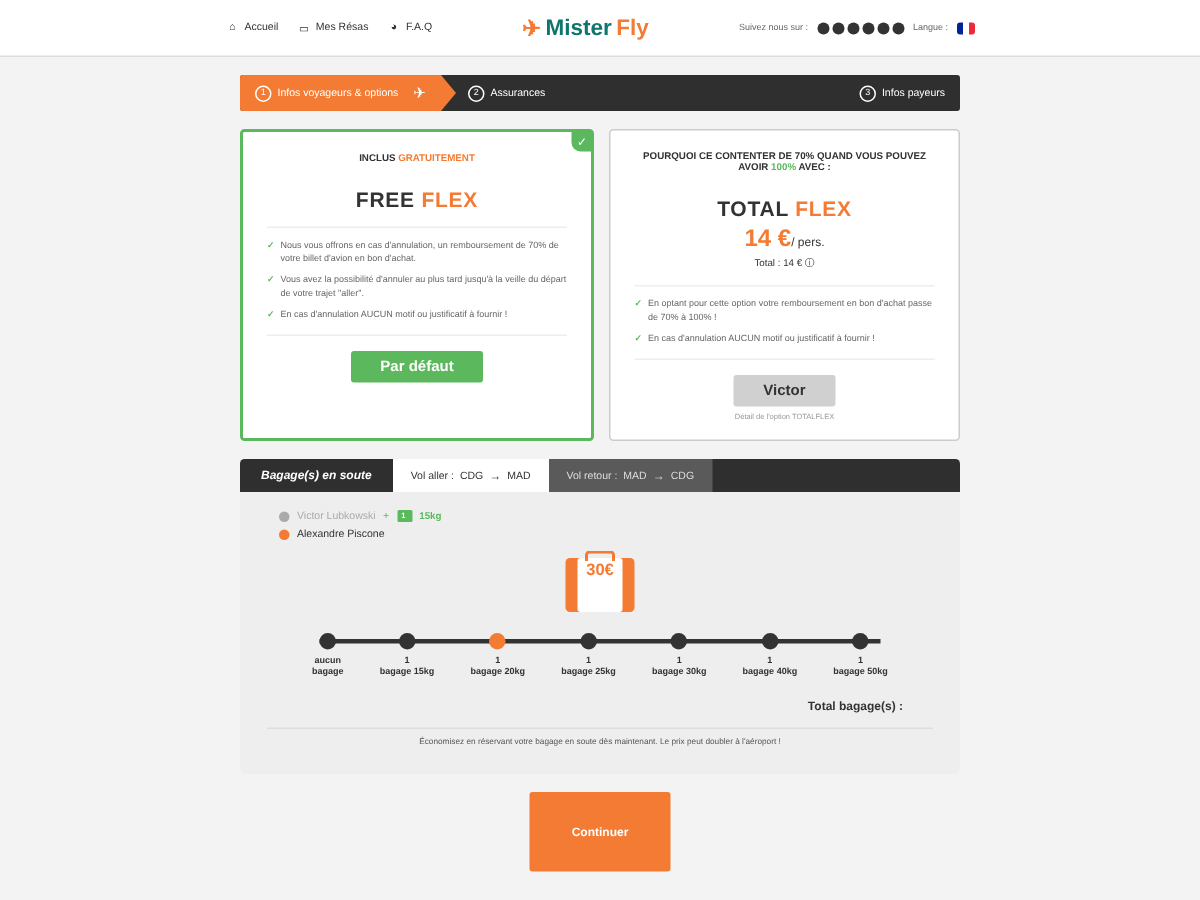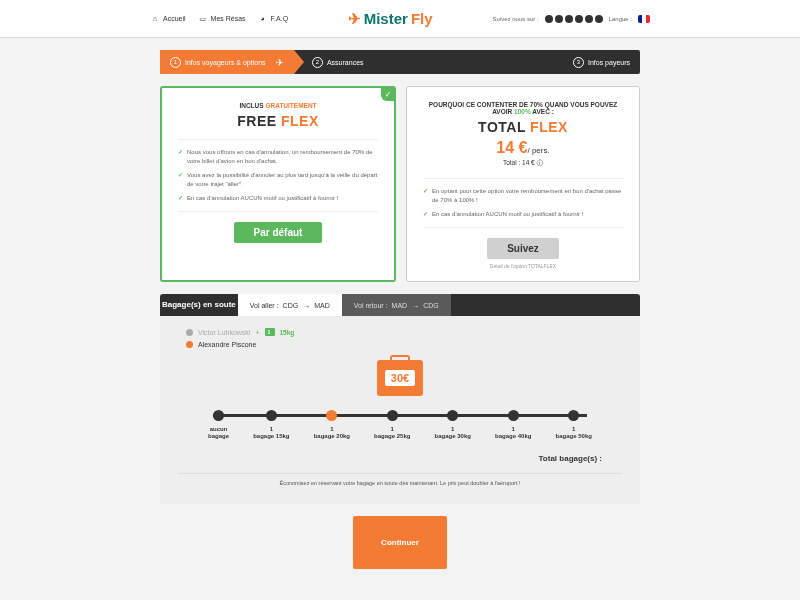--- a/index.html
+++ b/index.html
@@ -30,57 +30,57 @@
 .step:nth-child(3) { margin-left: auto; padding-left: 10px; }
 
 .cards { display: flex; gap: 10px; margin-top: 12px; }
 .card { flex: 1; background: #fff; border-radius: 3px; padding: 14px 16px 12px; position: relative; }
 .card.free { border: 2px solid #5cb85c; }
 .card.total { border: 1px solid #ccc; }
 .check-badge { position: absolute; top: -1px; right: -1px; width: 14px; height: 14px; background: #5cb85c; border-radius: 0 2px 0 6px; color: #fff; display: flex; align-items: center; justify-content: center; font-size: 8px; }
 .card-subtitle { text-align: center; font-size: 6.5px; font-weight: bold; color: #333; }
 .card-subtitle .highlight { color: #f47b33; }
 .card-subtitle .hundred { color: #5cb85c; font-weight: bold; }
-.card-title { text-align: center; font-size: 14px; font-weight: bold; margin-top: 4px; letter-spacing: 0.5px; }
+.card-title { text-align: center; font-size: 14px; font-weight: bold; margin-top: 16px; letter-spacing: 0.5px; }
 .card-title .free-text { color: #333; }
 .card-title .flex-text { color: #f47b33; }
 .price { text-align: center; margin-top: 4px; }
 .price-val { color: #f47b33; font-size: 16px; font-weight: bold; }
 .price-per { color: #333; font-size: 8px; }
 .price-total { text-align: center; font-size: 6.5px; color: #333; margin-top: 2px; }
 .features { margin-top: 10px; border-top: 1px solid #eee; border-bottom: 1px solid #eee; padding: 8px 0; }
 .feature { display: flex; gap: 4px; font-size: 6px; color: #666; line-height: 1.5; margin-bottom: 5px; }
 .feature:last-child { margin-bottom: 0; }
 .feature-check { color: #5cb85c; flex-shrink: 0; font-weight: bold; }
 .card-btn { display: block; margin: 10px auto 0; padding: 5px 20px; font-size: 10px; font-weight: bold; border: none; border-radius: 2px; cursor: pointer; }
 .btn-default { background: #5cb85c; color: #fff; }
 .btn-add { background: #d0d0d0; color: #333; }
 .card-note { text-align: center; font-size: 5px; color: #999; margin-top: 4px; }
 
 .baggage { background: #fff; border-radius: 3px; margin-top: 12px; overflow: hidden; }
 .baggage-header { display: flex; background: #2f2f2f; height: 22px; }
-.baggage-title { color: #fff; font-size: 8px; font-weight: bold; padding: 6px 2px; }
+.baggage-title { color: #fff; font-size: 8px; font-weight: bold; padding: 6px 14px; font-style: italic; }
 .tab { display: flex; align-items: center; gap: 4px; padding: 0 12px; font-size: 7px; cursor: pointer; }
 .tab.active { background: #fff; color: #333; }
 .tab.inactive { background: #5a5a5a; color: #ddd; }
 .arrow { font-size: 8px; }
 
 .baggage-body { padding: 12px 18px; background: #eeeeee; }
 .passengers { display: flex; flex-direction: column; gap: 5px; margin-left: 8px; }
 .passenger { display: flex; align-items: center; gap: 5px; font-size: 7px; }
 .p-dot { width: 7px; height: 7px; border-radius: 50%; }
 .p-dot.gray { background: #aaa; }
 .p-dot.orange { background: #f47b33; }
 .p-name.gray { color: #aaa; }
 .p-name.dark { color: #333; }
 .bag-small { width: 10px; height: 8px; background: #5cb85c; border-radius: 1px; position: relative; display: inline-block; }
 .bag-small::before { content: '1'; position: absolute; top: 1px; left: 3px; color: #fff; font-size: 5px; font-weight: bold; }
 .bag-weight { color: #5cb85c; font-size: 6.5px; font-weight: bold; }
 
-.suitcase { width: 46px; height: 36px; background: #f47b33; border-radius: 3px; margin: 12px auto 10px; position: relative; display: flex; align-items: center; justify-content: center; }
+.suitcase { width: 46px; height: 36px; background: #f47b33; border-radius: 3px; margin: 12px auto 10px; position: relative; display: flex; justify-content: center; }
 .suitcase::before { content: ''; position: absolute; top: -5px; left: 50%; transform: translateX(-50%); width: 16px; height: 5px; border: 2px solid #f47b33; border-bottom: none; border-radius: 3px 3px 0 0; }
 .suitcase-price { background: #fff; color: #f47b33; font-weight: bold; font-size: 11px; padding: 2px 6px; border-radius: 2px; }
 
 .slider { margin: 14px 30px 0; position: relative; }
 .slider-line { height: 3px; background: #333; position: absolute; top: 4px; left: 5px; right: 5px; }
 .slider-dots { display: flex; justify-content: space-between; position: relative; }
 .slider-dot { display: flex; flex-direction: column; align-items: center; gap: 5px; cursor: pointer; }
 .dot { width: 11px; height: 11px; border-radius: 50%; background: #333; z-index: 1; }
 .dot.selected { background: #f47b33; }
 .dot-label { font-size: 6px; color: #333; font-weight: bold; text-align: center; line-height: 1.2; }
@@ -179,21 +179,21 @@
       <div class="features">
         <div class="feature">
             <span class="feature-check">✓</span>
             <span>En optant pour cette option votre remboursement en bon d'achat passe de 70% à 100% !</span>
           </div>
         <div class="feature">
             <span class="feature-check">✓</span>
             <span>En cas d'annulation AUCUN motif ou justificatif à fournir !</span>
           </div>
       </div>
-      <button class="card-btn btn-add">Suivez</button>
+      <button class="card-btn btn-add">Victor</button>
       <div class="card-note">Détail de l'option TOTALFLEX</div>
     </div>
   </div>
 
   <div class="baggage">
     <div class="baggage-header">
       <div class="baggage-title">Bagage(s) en soute</div>
       <div class="tab active">
           <span>Vol aller :</span>
           <span>CDG</span>

